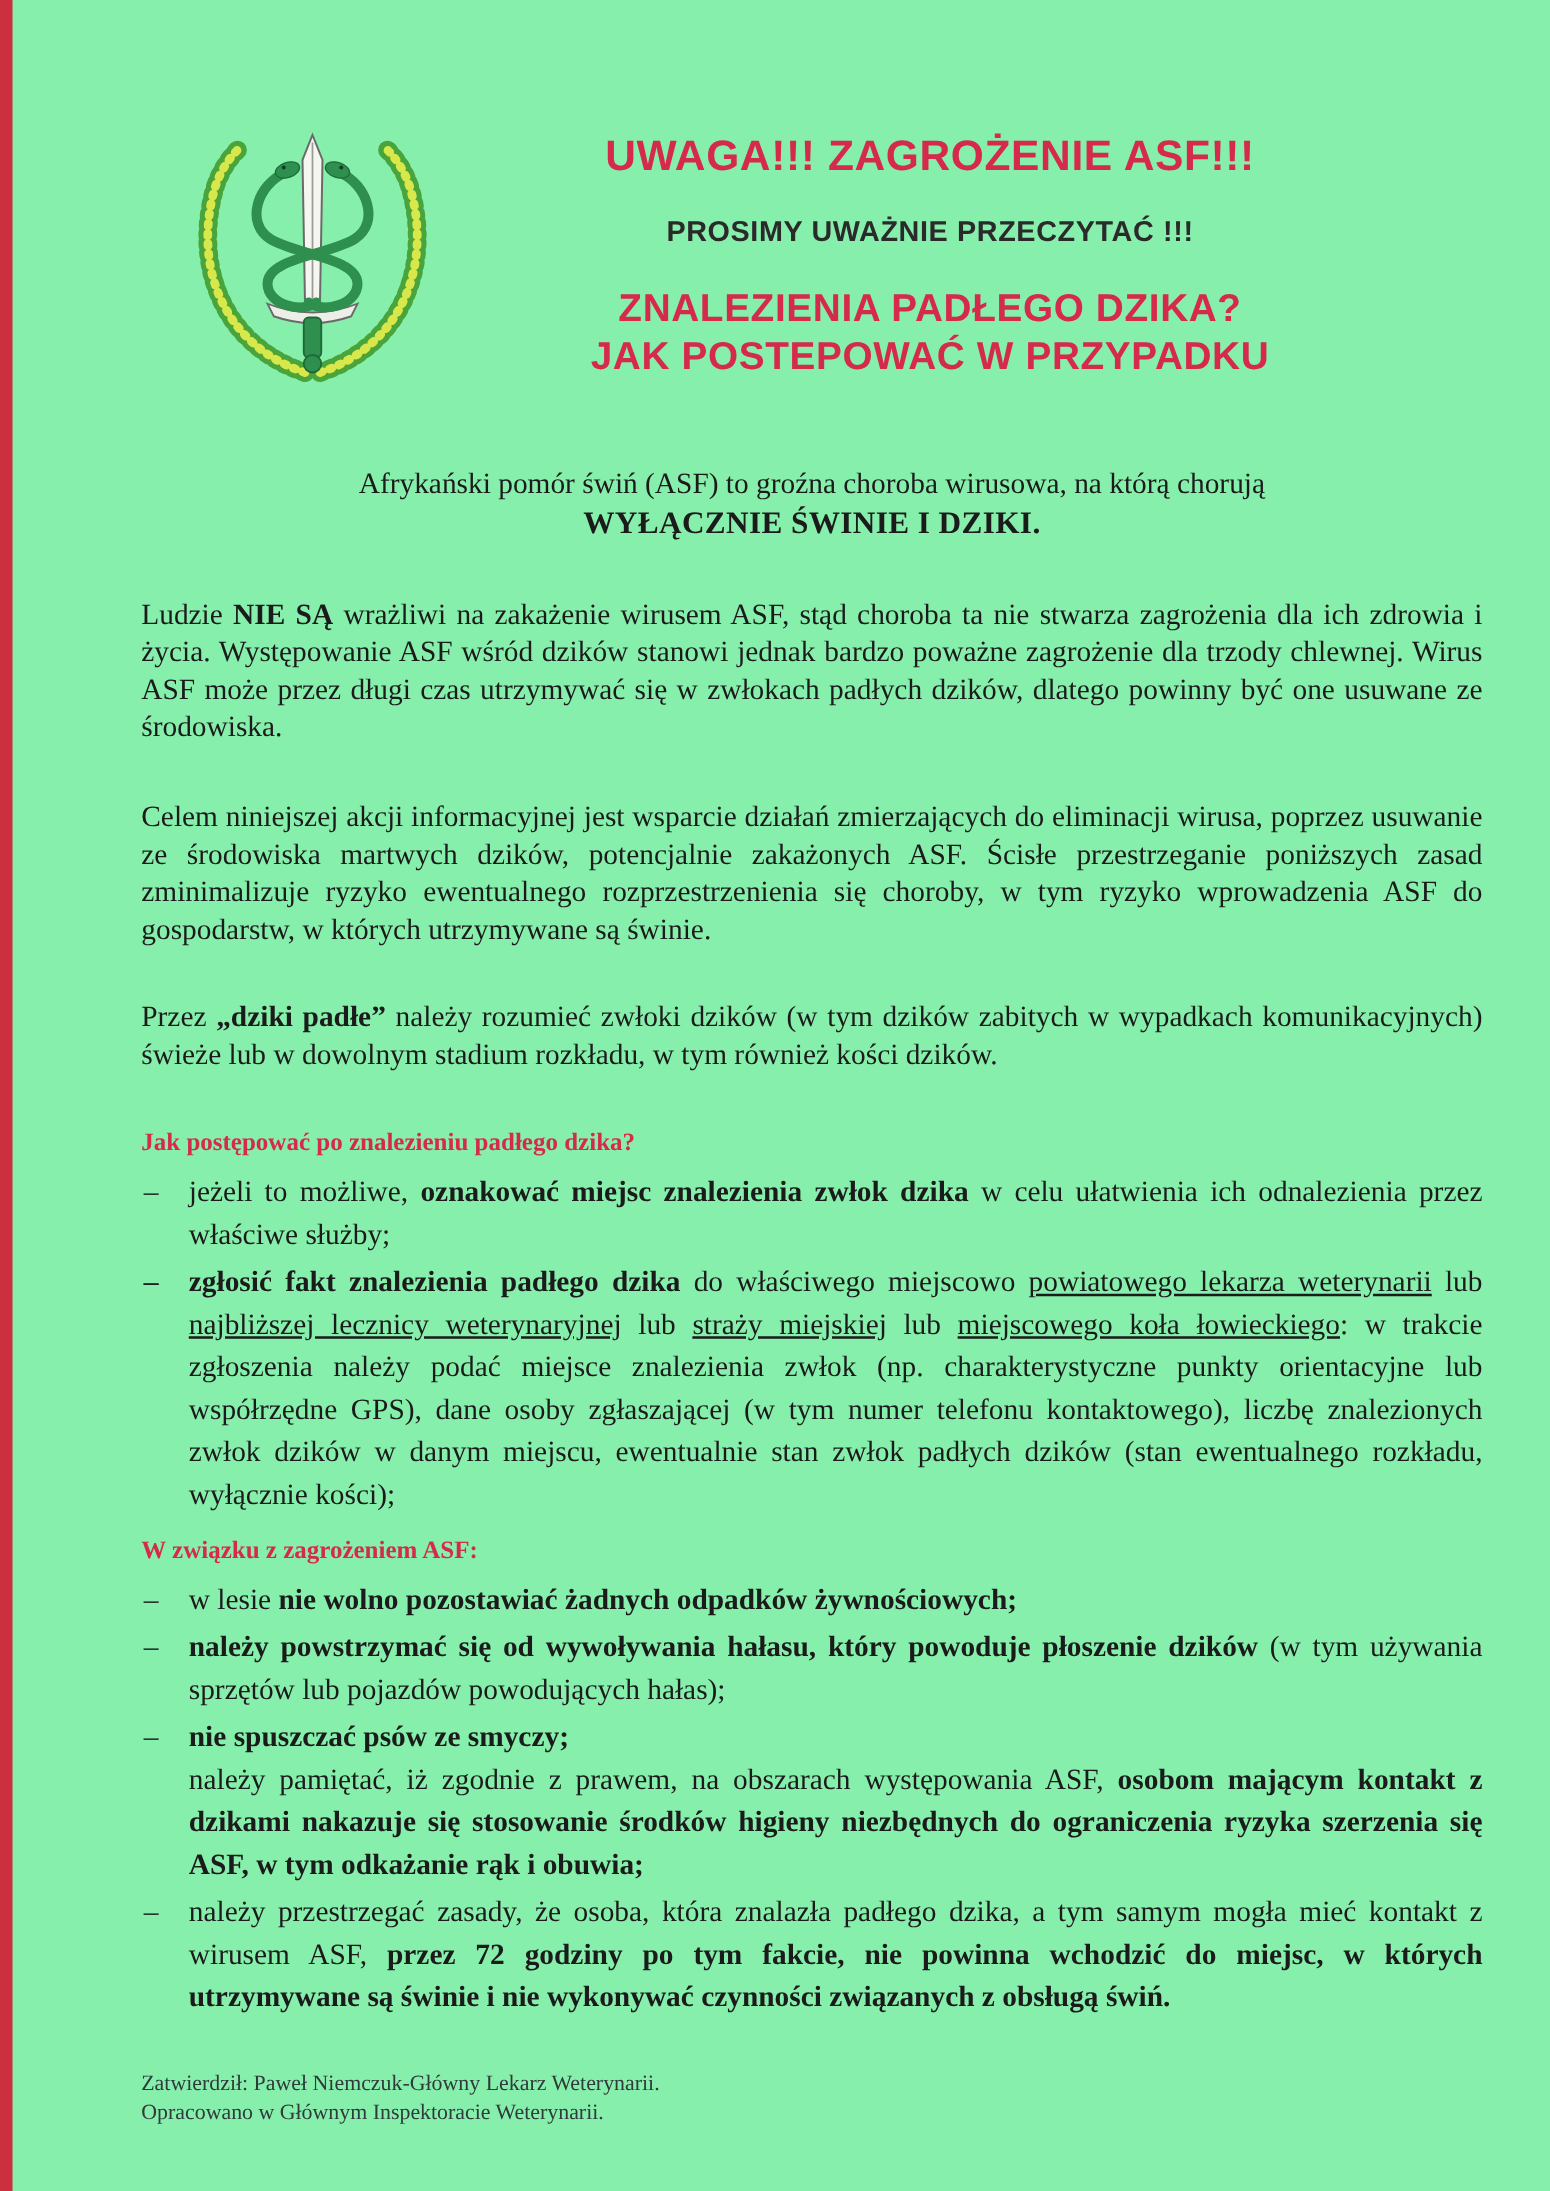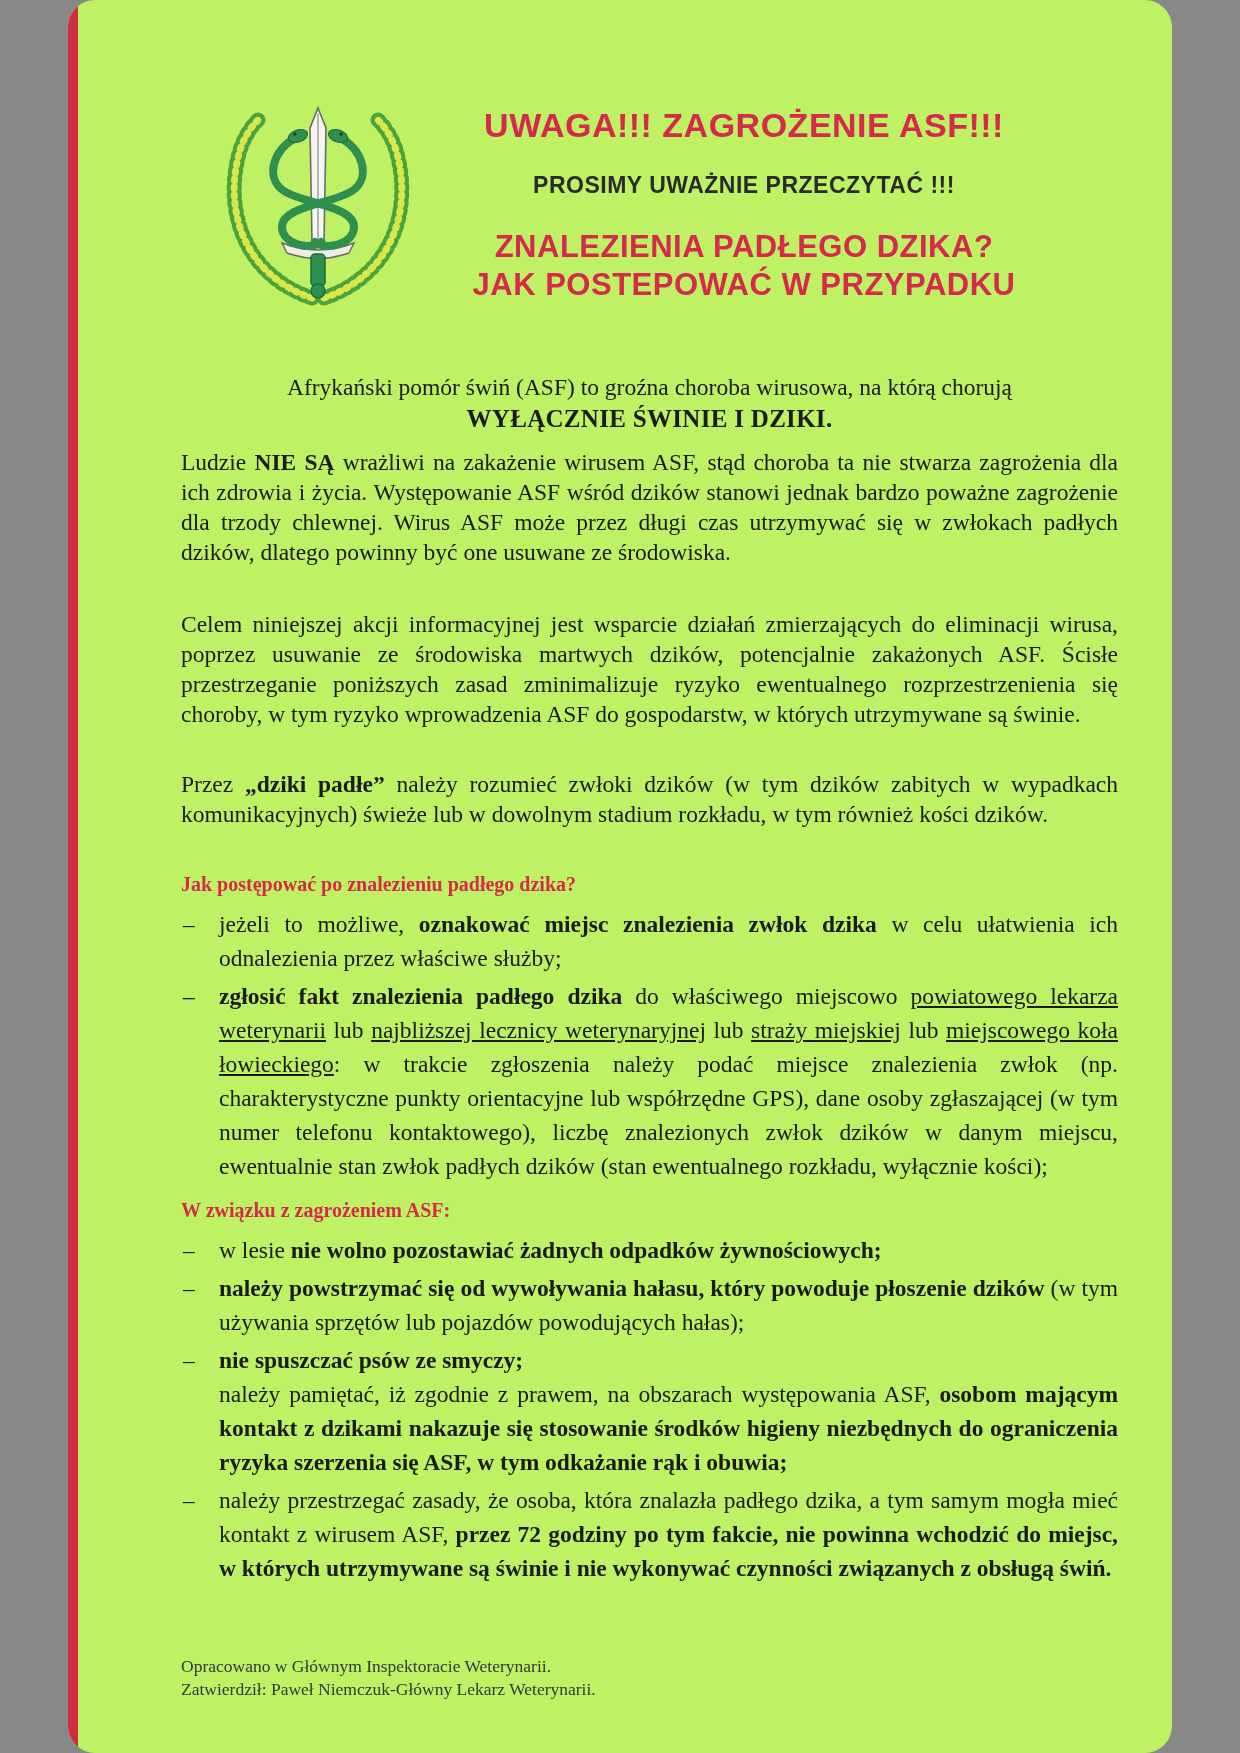--- a/index.html
+++ b/index.html
@@ -1,24 +1,23 @@
 <!DOCTYPE html>
 <html lang="pl" style="--accent-red: #d62a4c; --left-bar: #cc2f3f; --wreath-green: #4aa43c; --wreath-yellow: #d8e84a; --snake-green: #2f8f4f;"><head>
 <meta charset="utf-8">
 <style>
   html,body{margin:0;padding:0;background:#888;}
   .page{
     position:relative;
-    width:1104px;height:1753px;
-    background:#bef264;
+    width:1240px;height:1753px;
+    background:#86efac;
     overflow:hidden;
     margin:0 auto;
     color:#1b1b1b;
     font-family:"Liberation Serif", serif;
-    border-radius:27px;
   }
   .red-edge{
     position:absolute;left:0;top:0;bottom:0;width:10px;
     background:var(--left-bar,#cc2f3f);
   }
   
   .header{
     display:flex;
     padding-top:94px;
   }
@@ -65,21 +64,21 @@
   }
   .intro-line2{
     font-weight:bold;
     font-size:25px;
     letter-spacing:0.3px;
   }
   .para{
     text-align:justify;
     line-height:30px;
   }
-  .para.p1{margin-top:13px;}
+  .para.p1{margin-top:43px;}
   .para.p2{margin-top:42px;}
   .para.p3{margin-top:40px;font-family:Liberation Serif, serif;}
   .sec-heading{
     margin-top:44px;
     font-weight:bold;
     font-size:20px;
     color:var(--accent-red,#e0204a);
   }
   .sec-heading.second{margin-top:16px;}
   ul.dash-list{
@@ -200,16 +199,16 @@
         <div class="li-note"><span>należy pamiętać, iż zgodnie z prawem, na obszarach występowania ASF, </span><span class="b">osobom mającym kontakt z dzikami nakazuje się stosowanie środków higieny niezbędnych do ograniczenia ryzyka szerzenia się ASF, w tym odkażanie rąk i obuwia;</span></div>
       </li>
       <li>
         <span class="marker">–</span>
         <span><span>należy przestrzegać zasady, że osoba, która znalazła padłego dzika, a tym samym mogła mieć kontakt z wirusem ASF, </span><span class="b">przez 72 godziny po tym fakcie, nie powinna wchodzić do miejsc, w których utrzymywane są świnie i nie wykonywać czynności związanych z obsługą świń.</span></span>
       </li>
     </ul>
   </div>
 
   <div class="footer">
+    <div>Zatwierdził: Paweł Niemczuk-Główny Lekarz Weterynarii.</div>
     <div>Opracowano w Głównym Inspektoracie Weterynarii.</div>
-    <div>Zatwierdził: Paweł Niemczuk-Główny Lekarz Weterynarii.</div>
   </div>
 </div>
 
 </body></html>

